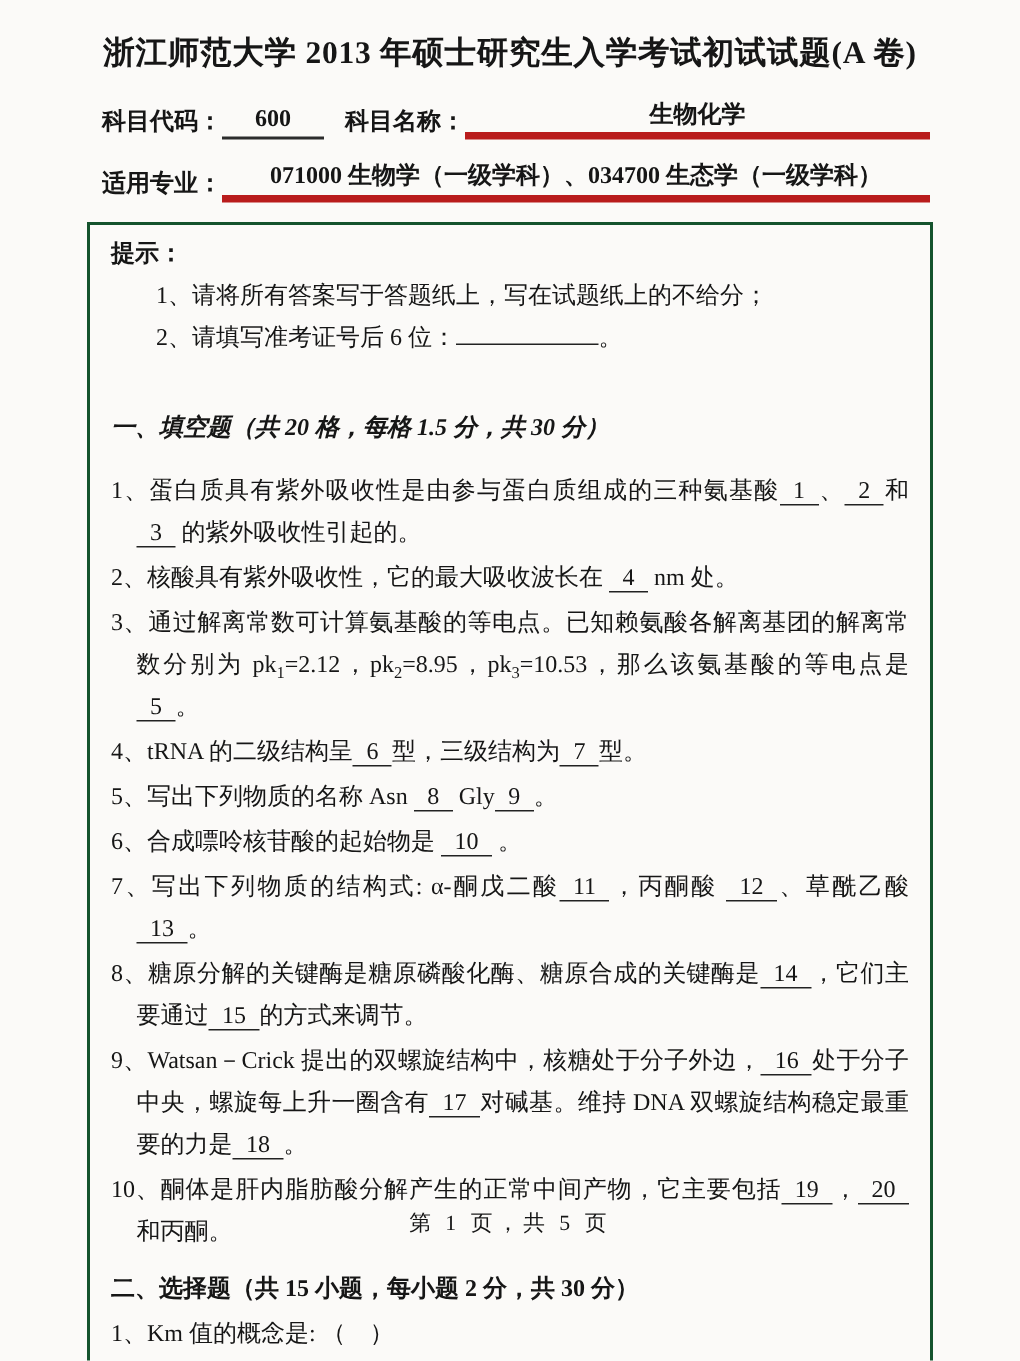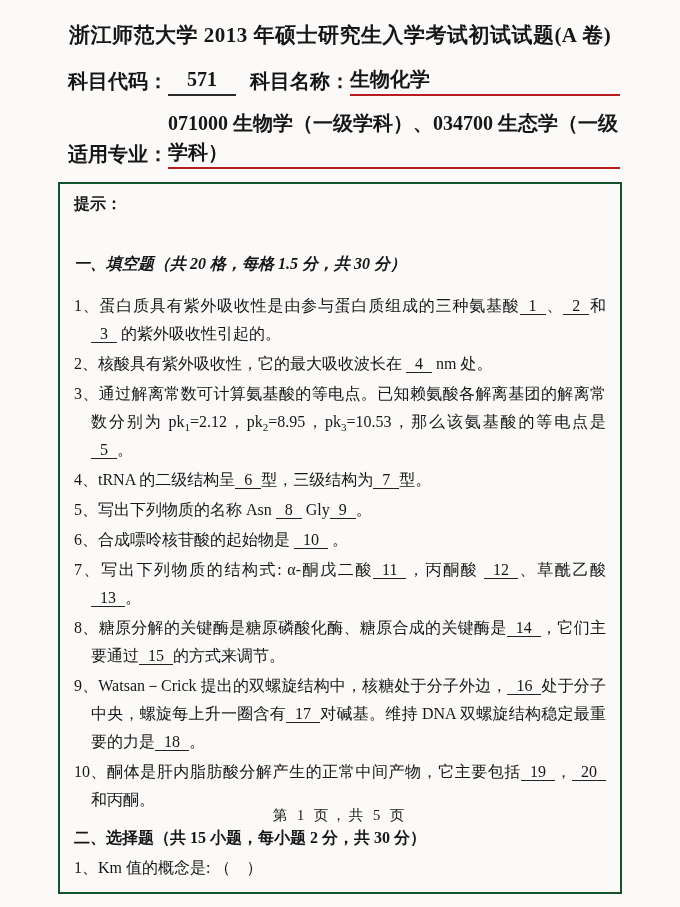--- a/index.html
+++ b/index.html
@@ -9,30 +9,30 @@
     color:#161616;
     font-family:"Liberation Serif","DejaVu Serif",serif;
     position:relative;
     overflow:hidden;
   }
   .sheet{padding:14px 0 0;}
   .title{
     font-size:21px;font-weight:bold;text-align:center;
     margin:8px 20px 16px;letter-spacing:0.5px;line-height:1.3;
   }
-  .hdr{margin:0 60px 0 68px;font-size:20px;font-weight:bold;}
+  .hdr{margin:0 60px 0 68px;font-size:16px;font-weight:bold;}
   .hdr-row{display:flex;align-items:flex-end;margin-bottom:13px;line-height:1.45;}
   .hdr-label{white-space:nowrap;}
   .code-value{
     width:68px;text-align:center;
     border-bottom:2px solid #2c2c2c;margin-right:14px;
   }
   .fill-rest{
-    flex:1;text-align:left;
-    border-bottom:2px solid #b91c1c;min-height:22px;
+    flex:1;text-align:center;
+    border-bottom:5px solid #b91c1c;min-height:22px;
   }
   .exam-box{
     margin:10px 58px 0;
     border:2px solid #14532d;
     padding:6px 14px 8px;
     background:transparent;
   }
   .notice-heading{font-size:16px;font-weight:bold;line-height:28px;margin:0;}
   .notice-item{font-size:16px;line-height:28px;margin:0 0 0 30px;}
   .blank-line{
@@ -59,34 +59,38 @@
 </head>
 <body>
 
 <div class="sheet">
 
   <h1 class="title">浙江师范大学 2013 年硕士研究生入学考试初试试题(A 卷)</h1>
 
   <div class="hdr">
     <div class="hdr-row">
       <span class="hdr-label">科目代码：</span>
-      <span class="code-value">571</span>
+      <span class="code-value">600</span>
       <span class="hdr-label">科目名称：</span>
       <span class="fill-rest">生物化学</span>
     </div>
     <div class="hdr-row">
       <span class="hdr-label">适用专业：</span>
       <span class="fill-rest">071000 生物学（一级学科）、034700 生态学（一级学科）</span>
     </div>
   </div>
 
   <div class="exam-box">
 
     <div>
       <p class="notice-heading">提示：</p>
+      <div>
+          <p class="notice-item">1、请将所有答案写于答题纸上，写在试题纸上的不给分；</p>
+          <p class="notice-item">2、请填写准考证号后 6 位：<span class="blank-line" style="width: 95px;"></span>。</p>
+        </div>
     </div>
 
     <p class="section-heading sh1">一、填空题（共 20 格，每格 1.5 分，共 30 分）</p>
     <div>
         <p class="question">1、蛋白质具有紫外吸收性是由参与蛋白质组成的三种氨基酸<span class="blank">1</span>、<span class="blank">2</span>和 <span class="blank">3</span> 的紫外吸收性引起的。</p>
         <p class="question">2、核酸具有紫外吸收性，它的最大吸收波长在 <span class="blank">4</span> nm 处。</p>
         <p class="question">3、通过解离常数可计算氨基酸的等电点。已知赖氨酸各解离基团的解离常数分别为 pk<sub>1</sub>=2.12，pk<sub>2</sub>=8.95，pk<sub>3</sub>=10.53，那么该氨基酸的等电点是<span class="blank">5</span>。</p>
         <p class="question">4、tRNA 的二级结构呈<span class="blank">6</span>型，三级结构为<span class="blank">7</span>型。</p>
         <p class="question">5、写出下列物质的名称 Asn <span class="blank">8</span> Gly<span class="blank">9</span>。</p>
         <p class="question">6、合成嘌呤核苷酸的起始物是 <span class="blank">10</span> 。</p>

